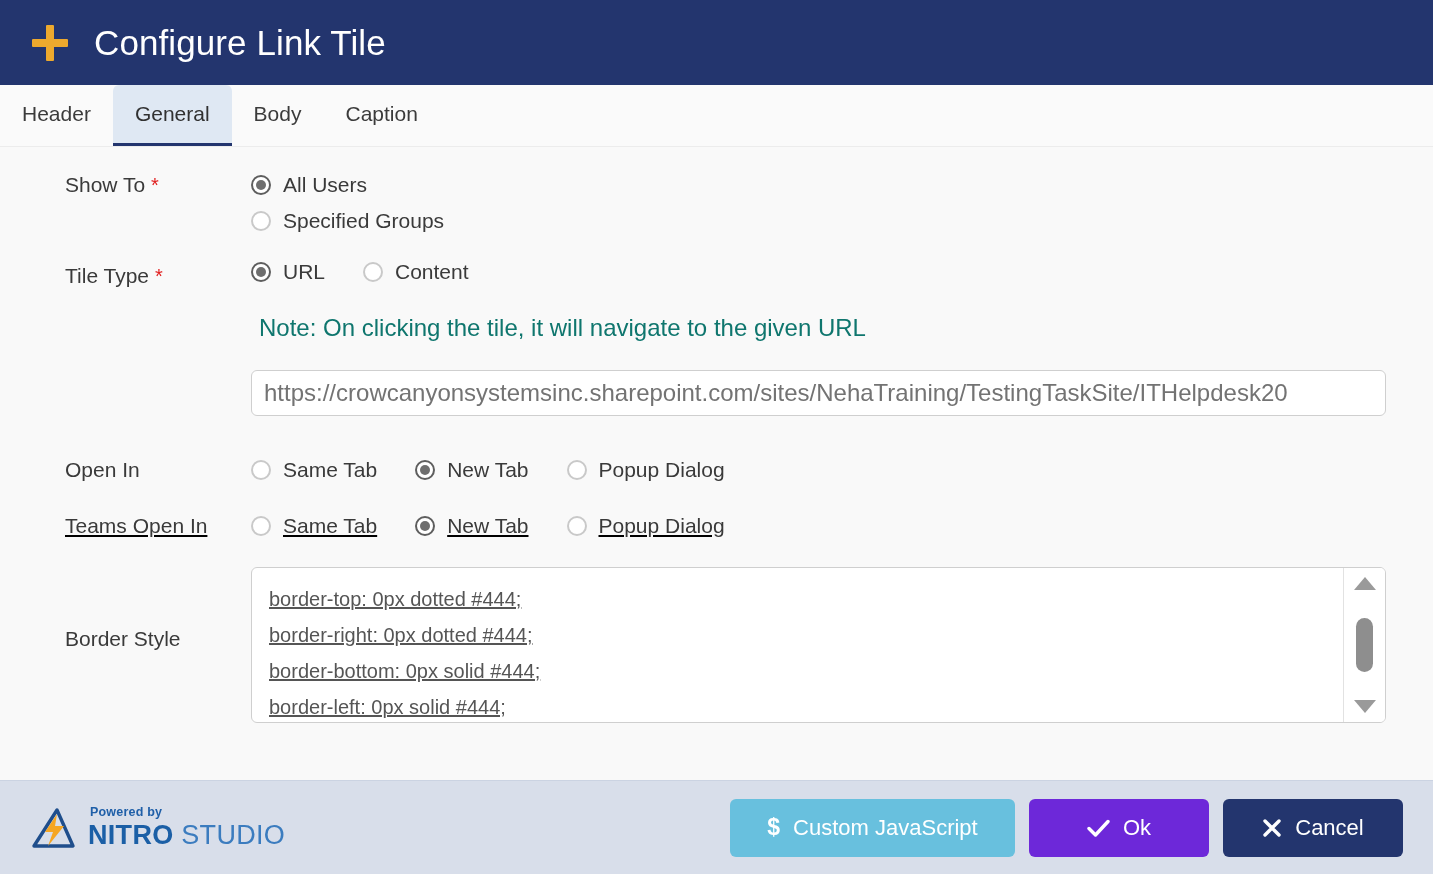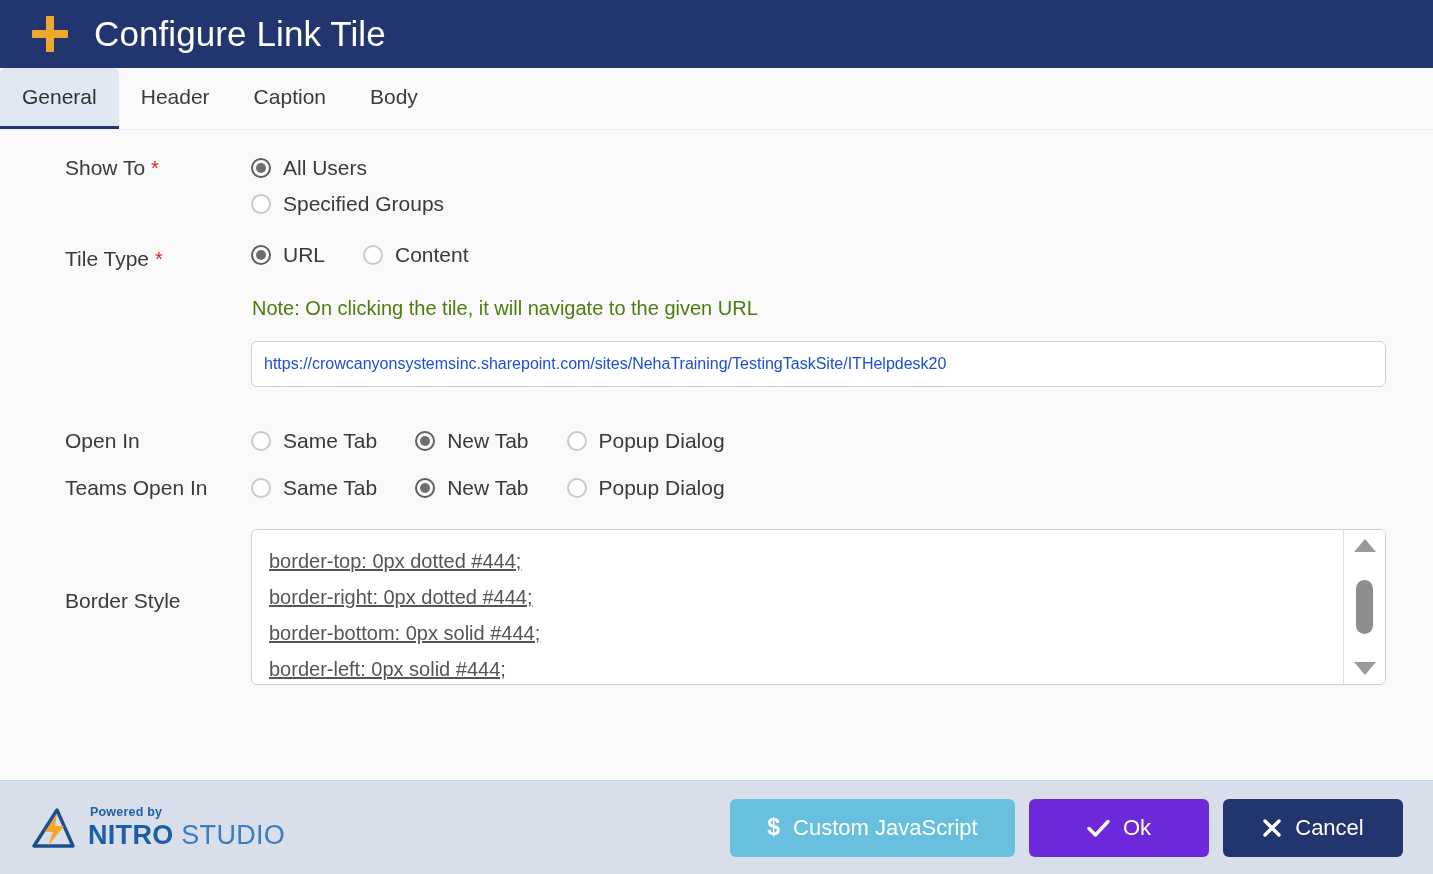--- a/index.html
+++ b/index.html
@@ -15,21 +15,21 @@
     position: relative;
     width: 1433px;
     height: 874px;
     background: #F9F9F9;
     display: flex;
     flex-direction: column;
   }
 
   
   .titlebar {
-    height: 68px;
+    height: 85px;
     background: #23356E;
     display: flex;
     align-items: center;
     padding-left: 28px;
     flex: 0 0 auto;
   }
   .plus-icon {
     width: 44px; height: 44px;
     position: relative;
     flex: 0 0 auto;
@@ -161,33 +161,33 @@
   }
   .radio-stack {
     display: flex;
     flex-direction: column;
     gap: 12px;
     align-items: flex-start;
   }
 
   
   .note {
-    font-size: 20px;
-    color: #4d7c0f;
-    margin: 1px;
+    font-size: 24px;
+    color: #0f766e;
+    margin: 8px;
     white-space: nowrap;
   }
   .txtinput {
     width: 100%;
     height: 46px;
     border: 1px solid #CFCFCF;
     border-radius: 6px;
     background: #FFFFFF;
-    font-size: 16px;
-    color: #1d4ed8;
+    font-size: 24px;
+    color: #737373;
     padding: 0 12px;
     font-family: "Liberation Sans", sans-serif;
     outline: none;
   }
 
   
   .ta-wrap {
     position: relative;
     width: 100%;
     height: 156px;
@@ -302,24 +302,24 @@
 <body>
 
 <div class="app">
 
   <div class="titlebar">
     <span class="plus-icon"></span>
     <span class="title-text">Configure Link Tile</span>
   </div>
 
   <div class="tabbar">
+    <button class="tab">Header</button>
     <button class="tab active">General</button>
-    <button class="tab">Header</button>
+    <button class="tab">Body</button>
     <button class="tab">Caption</button>
-    <button class="tab">Body</button>
   </div>
 
   <div class="formarea">
 
     <div class="row" style="margin-top:4px;">
       <div class="lbl"><span>Show To</span> <span class="req">*</span></div>
       <div class="ctrl">
         <div class="radio-stack">
           <label class="radio-opt">
             <span class="rdot on"></span>
@@ -364,21 +364,21 @@
             <span class="ropt-label">New Tab</span>
           </label>
           <label class="radio-opt">
             <span class="rdot"></span>
             <span class="ropt-label">Popup Dialog</span>
           </label>
         </div>
       </div>
     </div>
 
-    <div class="row" style="margin-top:23px;">
+    <div class="row" style="margin-top:32px;text-decoration:underline;">
       <div class="lbl">Teams Open In</div>
       <div class="ctrl">
         <div class="radio-line">
           <label class="radio-opt">
             <span class="rdot"></span>
             <span class="ropt-label">Same Tab</span>
           </label>
           <label class="radio-opt">
             <span class="rdot on"></span>
             <span class="ropt-label">New Tab</span>

